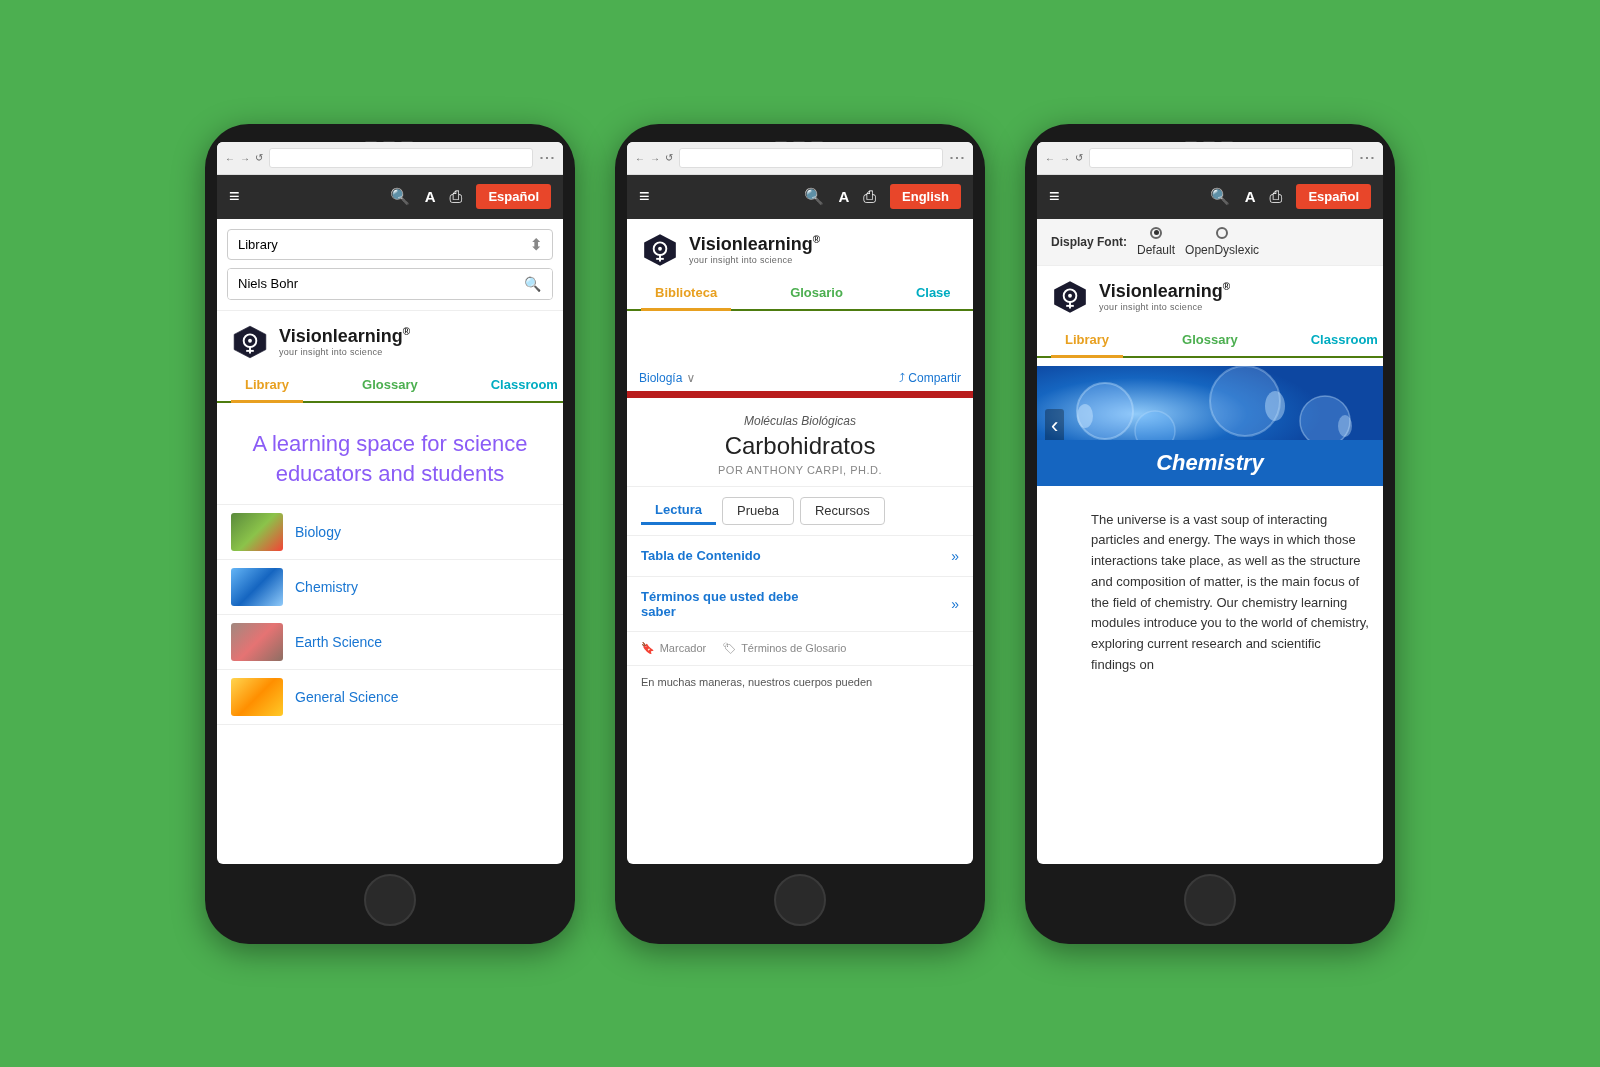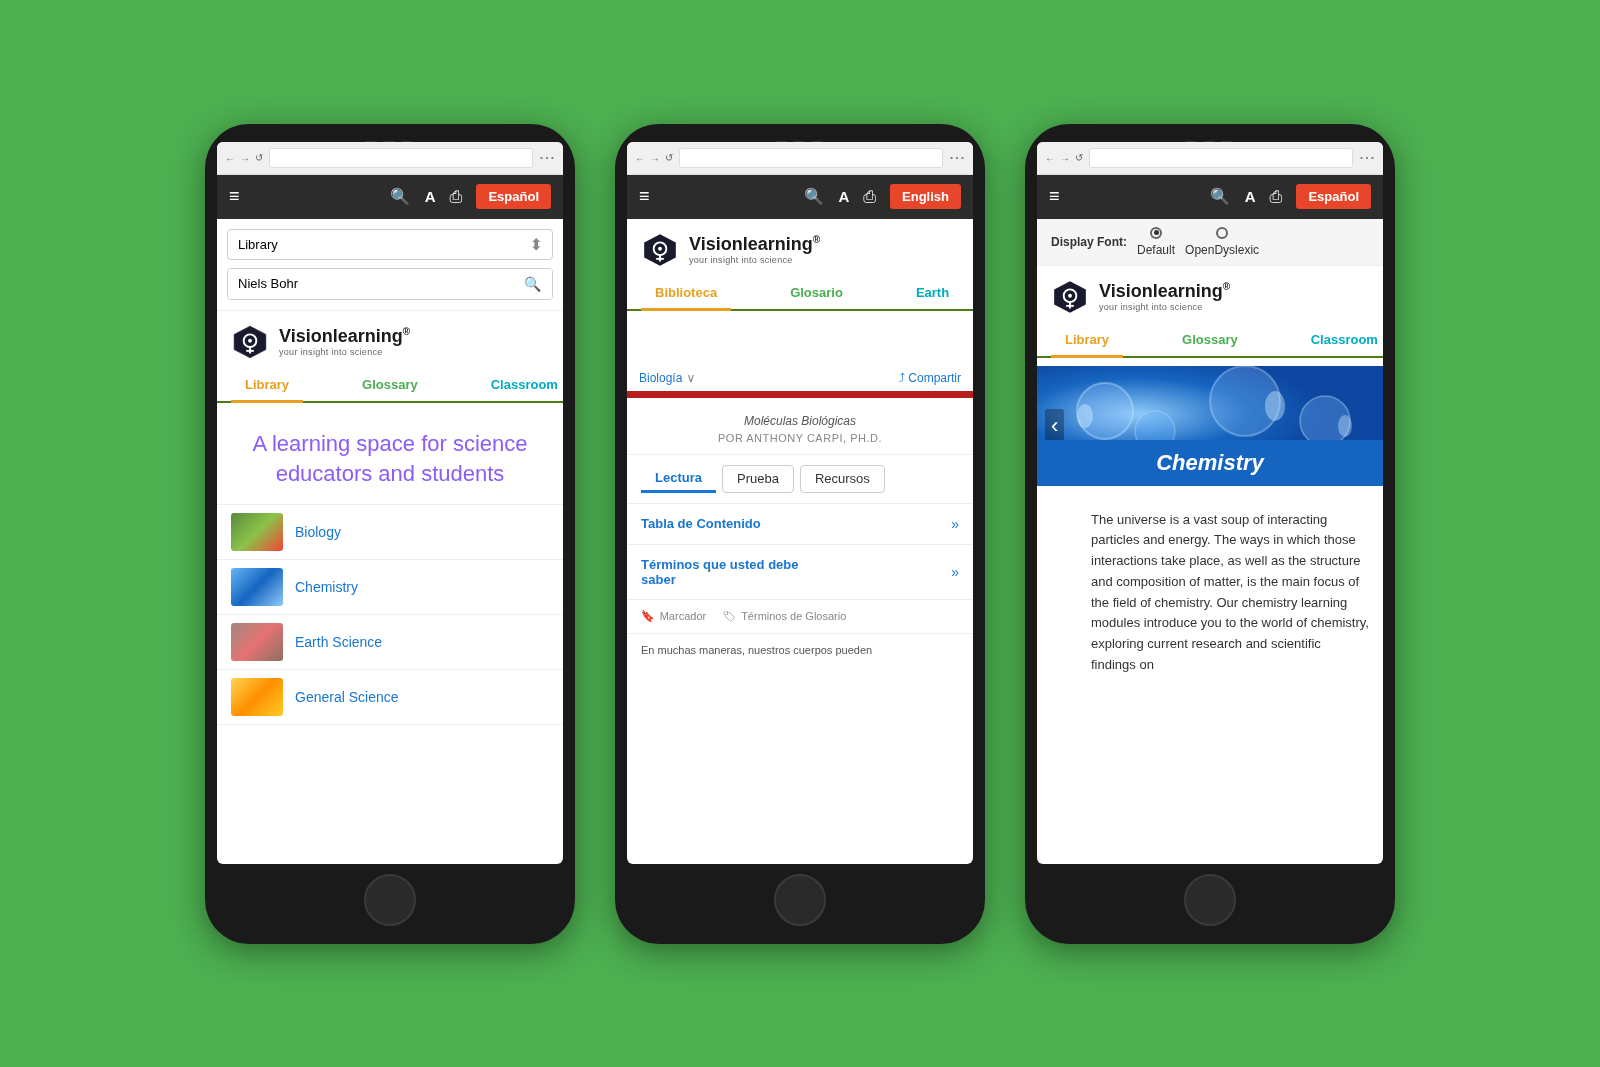--- a/index.html
+++ b/index.html
@@ -561,34 +561,35 @@
         </svg>
         <div class="logo-text-block">
           <span class="logo-name">Visionlearning<sup>®</sup></span>
           <span class="logo-tagline">your insight into science</span>
         </div>
       </div>
 
       <div class="tabs">
         <div class="tab active-orange">Biblioteca</div>
         <div class="tab active-green">Glosario</div>
-        <div class="tab active-teal">Earth</div>
+        <div class="tab active-teal">Clase</div>
       </div>
 
       <div class="p2-breadcrumb">
         <span>Biología</span>
         <span style="margin-left:4px;color:#888;">∨</span>
         <div class="p2-share">
           <span>⤴</span>
           <span> Compartir</span>
         </div>
       </div>
 
       <div class="p2-article-header">
         <div class="p2-category">Moléculas Biológicas</div>
+        <div class="p2-title">Carbohidratos</div>
         <div class="p2-author">POR ANTHONY CARPI, PH.D.</div>
       </div>
 
       <div class="article-tabs">
         <div class="art-tab active">Lectura</div>
         <div class="art-tab">Prueba</div>
         <div class="art-tab">Recursos</div>
       </div>
 
       <div class="accordion-item">

